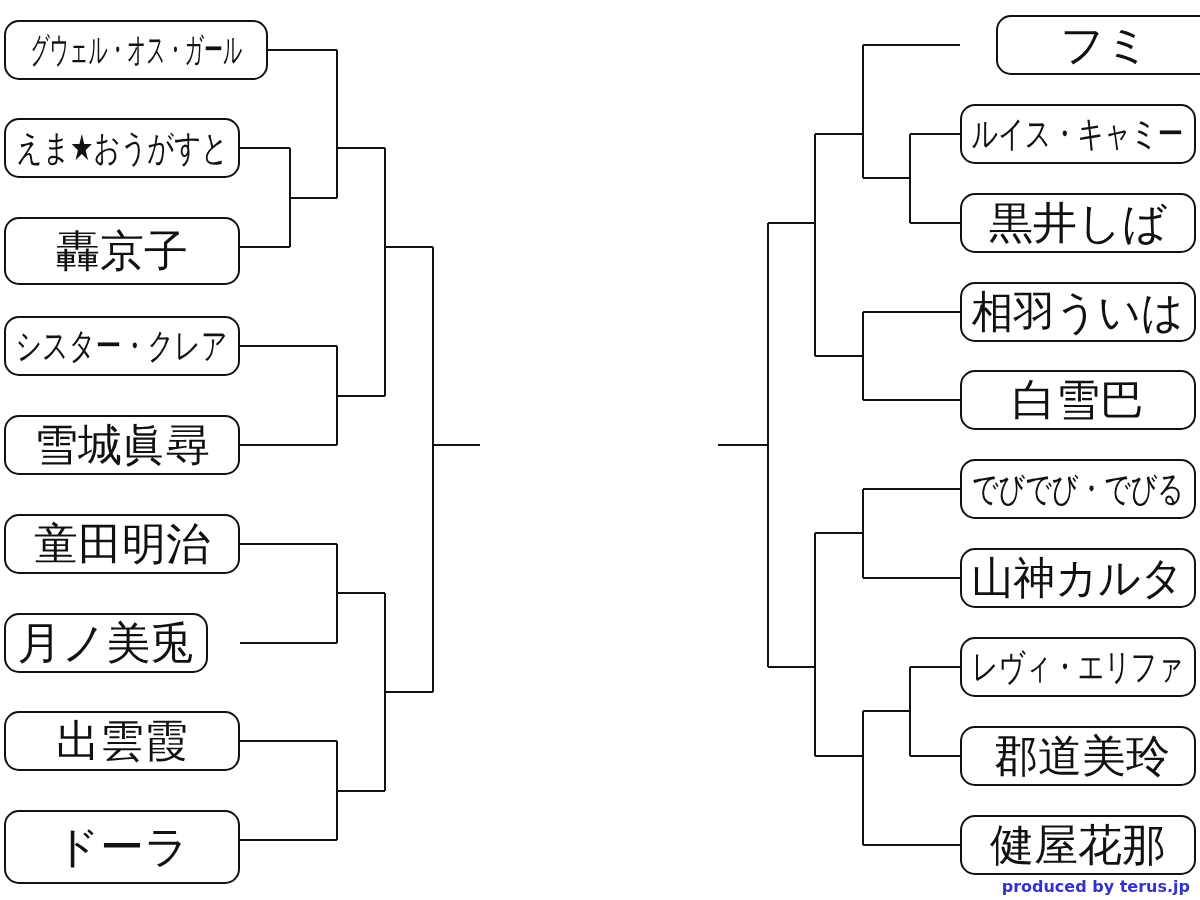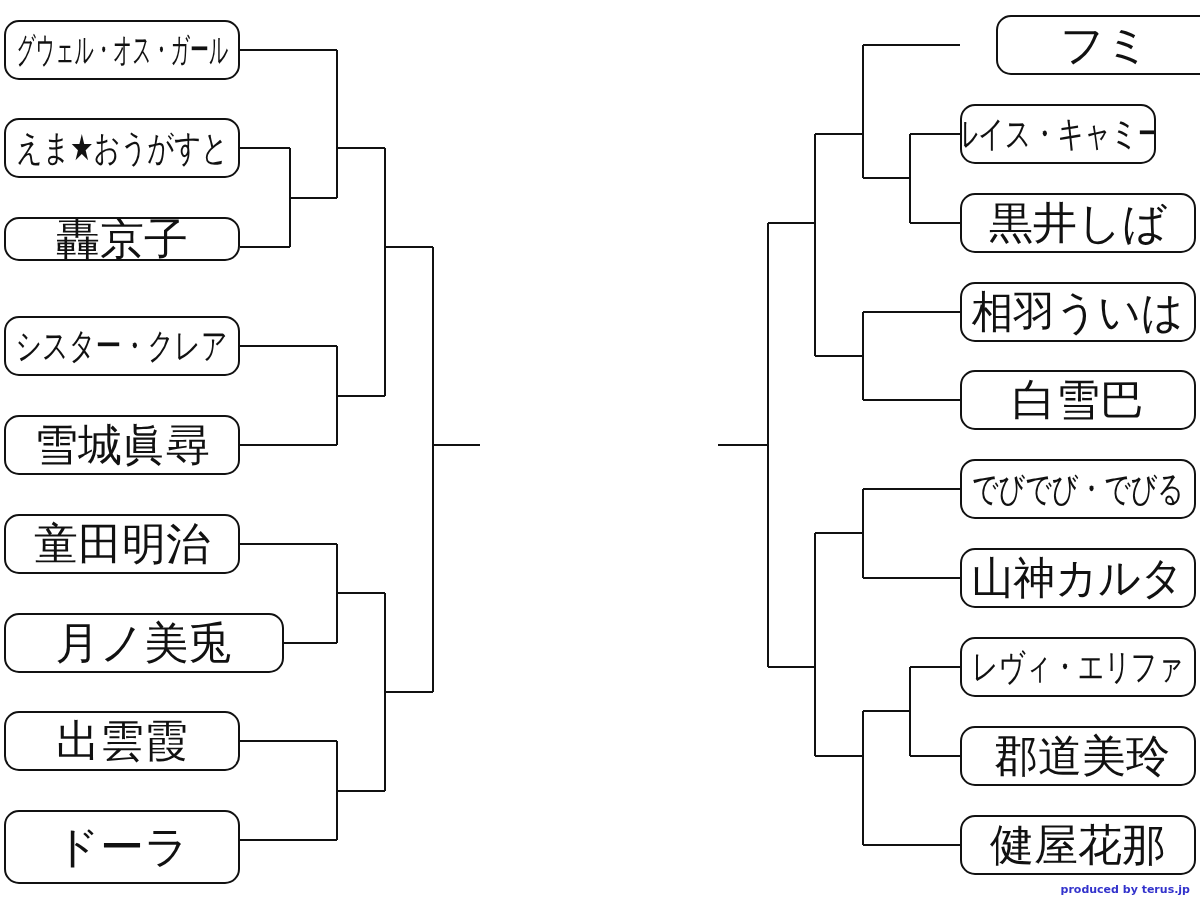--- a/index.html
+++ b/index.html
@@ -35,21 +35,21 @@
     color:#111;
     font-size:44px;
     line-height:1;
     transform-origin:center center;
   }
   .champion .ptext{font-size:46px;}
   #credit{
     position:absolute;
     right:10px;
     bottom:4px;
-    font-size:11px;
+    font-size:16px;
     font-weight:bold;
     color:var(--credit);
   }
 </style>
 </head>
 <body>
 
 <div id="stage">
 
   <svg id="lines" width="1200" height="900" viewBox="0 0 1200 900">
@@ -71,51 +71,51 @@
       M863 356 H815 M815 134 V356 M815 223 H768
       M960 489 H863 M863 489 V578 M960 578 H863
       M863 533 H815
       M960 667 H910 M910 667 V756 M960 756 H910
       M910 711 H863 M960 845 H863 M863 711 V845
       M863 756 H815 M815 533 V756 M815 667 H768
       M768 223 V667 M768 445 H718"></path>
   </svg>
 
   <div id="boxes">
-      <div class="pbox" style="left: 4px; top: 20px; width: 236px; height: 60px;">
+      <div class="pbox" style="left: 4px; top: 20px; width: 264px; height: 60px;">
         <span class="ptext" style="font-size: 36px; transform: scaleX(0.526);">グウェル・オス・ガール</span>
       </div>
       <div class="pbox" style="left: 4px; top: 118px; width: 236px; height: 60px;">
         <span class="ptext" style="font-size: 36px; transform: scaleX(0.731);">えま★おうがすと</span>
       </div>
-      <div class="pbox" style="left: 4px; top: 217px; width: 236px; height: 44px; text-align: right;">
+      <div class="pbox" style="left: 4px; top: 217px; width: 236px; height: 68px; text-align: right;">
         <span class="ptext">轟京子</span>
       </div>
       <div class="pbox" style="left: 4px; top: 316px; width: 236px; height: 60px;">
         <span class="ptext" style="font-size: 36px; transform: scaleX(0.724);">シスター・クレア</span>
       </div>
       <div class="pbox" style="left: 4px; top: 415px; width: 236px; height: 60px;">
         <span class="ptext">雪城眞尋</span>
       </div>
       <div class="pbox" style="left: 4px; top: 514px; width: 236px; height: 60px;">
         <span class="ptext">童田明治</span>
       </div>
-      <div class="pbox" style="left: 4px; top: 613px; width: 280px; height: 60px;">
+      <div class="pbox" style="left: 4px; top: 613px; width: 204px; height: 60px;">
         <span class="ptext">月ノ美兎</span>
       </div>
       <div class="pbox" style="left: 4px; top: 711px; width: 236px; height: 60px;">
         <span class="ptext">出雲霞</span>
       </div>
       <div class="pbox" style="left: 4px; top: 810px; width: 236px; height: 74px;">
         <span class="ptext">ドーラ</span>
       </div>
       <div class="pbox" style="left: 960px; top: 15px; width: 218px; height: 60px; margin-left: 36px;">
         <span class="ptext">フミ</span>
       </div>
-      <div class="pbox" style="left: 960px; top: 104px; width: 196px; height: 60px;">
+      <div class="pbox" style="left: 960px; top: 104px; width: 236px; height: 60px;">
         <span class="ptext" style="font-size: 36px; transform: scaleX(0.724);">ルイス・キャミー</span>
       </div>
       <div class="pbox" style="left: 960px; top: 193px; width: 236px; height: 60px;">
         <span class="ptext">黒井しば</span>
       </div>
       <div class="pbox" style="left: 960px; top: 282px; width: 236px; height: 60px;">
         <span class="ptext" style="transform: scaleX(0.951);">相羽ういは</span>
       </div>
       <div class="pbox" style="left: 960px; top: 370px; width: 236px; height: 60px;">
         <span class="ptext">白雪巴</span>

